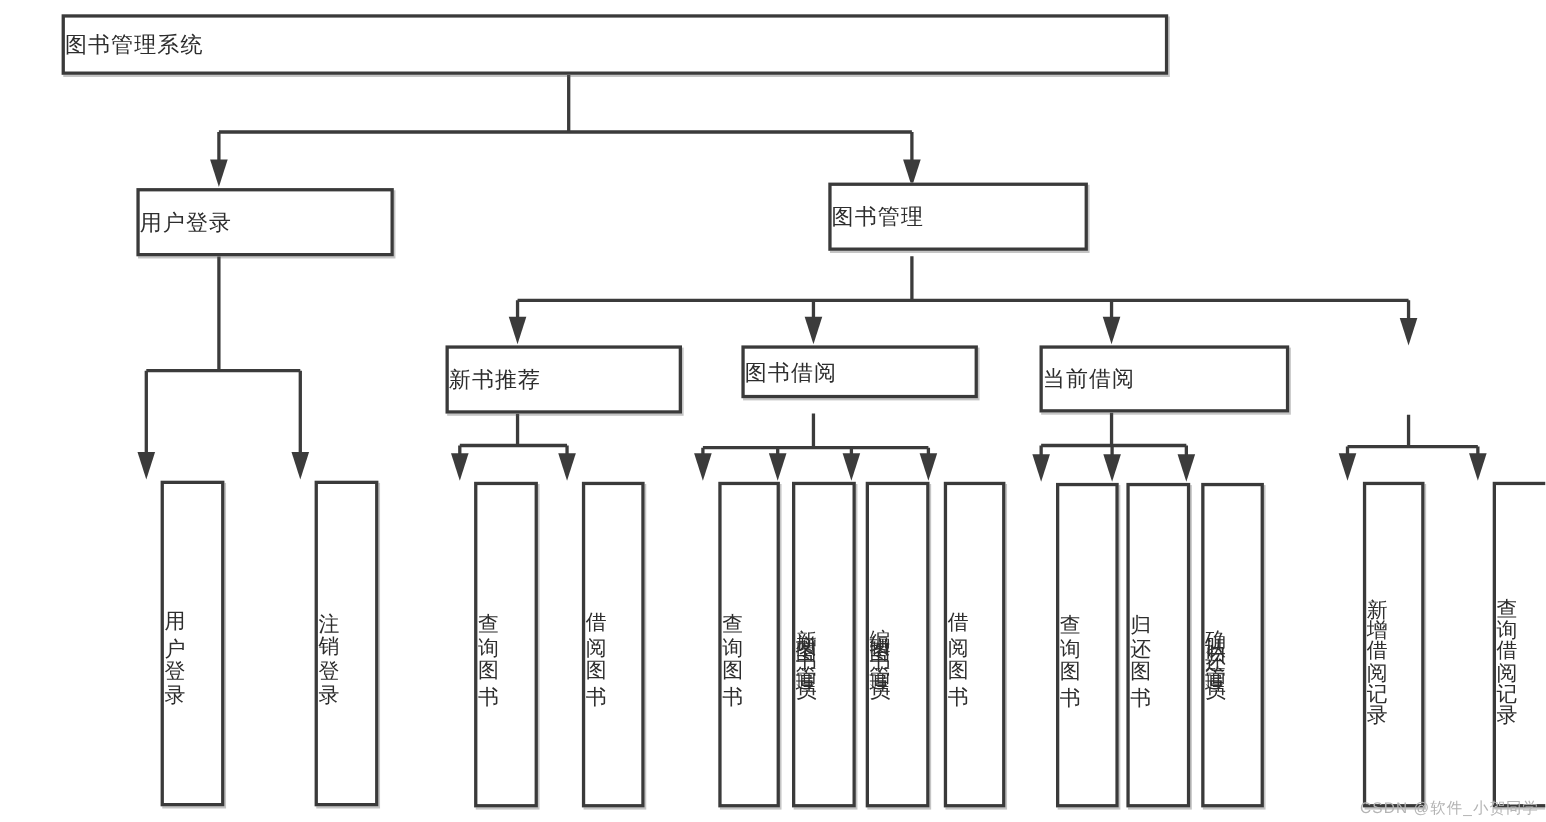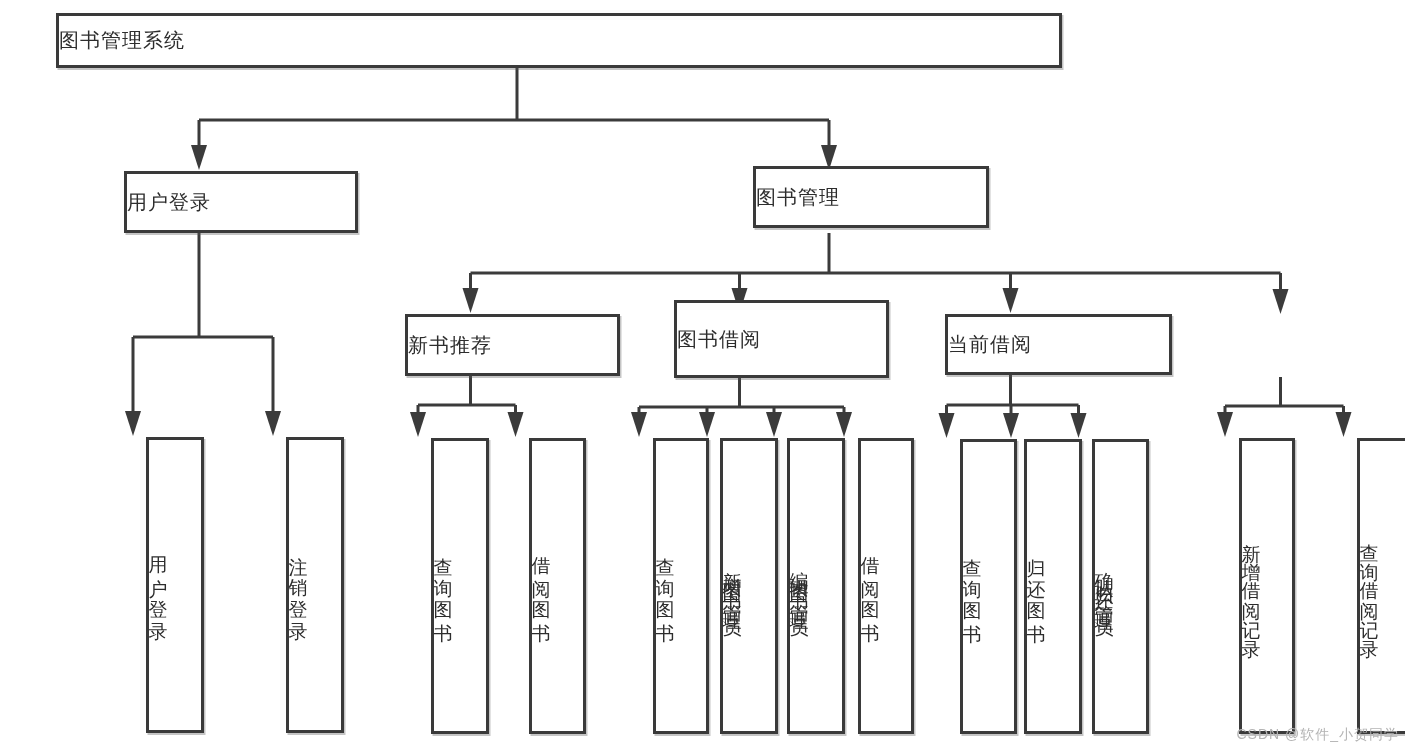--- a/index.html
+++ b/index.html
@@ -86,21 +86,21 @@
     </div>
     <div class="node h" style="left: 82px; top: 171px; width: 234px; height: 62px;">
       <span class="label">用户登录</span>
     </div>
     <div class="node h" style="left: 711px; top: 166px; width: 236px; height: 62px;">
       <span class="label">图书管理</span>
     </div>
     <div class="node h" style="left: 363px; top: 314px; width: 215px; height: 62px;">
       <span class="label">新书推荐</span>
     </div>
-    <div class="node h" style="left: 632px; top: 300px; width: 215px; height: 78px; font-family: Liberation Mono, monospace;">
+    <div class="node h" style="left: 632px; top: 314px; width: 215px; height: 48px; font-family: Liberation Mono, monospace;">
       <span class="label">图书借阅</span>
     </div>
     <div class="node h" style="left: 903px; top: 314px; width: 227px; height: 61px;">
       <span class="label">当前借阅</span>
     </div>
     <div class="node v" style="left: 104px; top: 437px; width: 58px; height: 296px;">
       <span class="label" style="letter-spacing: 22px;">用户登录</span>
     </div>
     <div class="node v" style="left: 244px; top: 437px; width: 58px; height: 296px;">
       <span class="label" style="letter-spacing: 22px;">注销登录</span>

